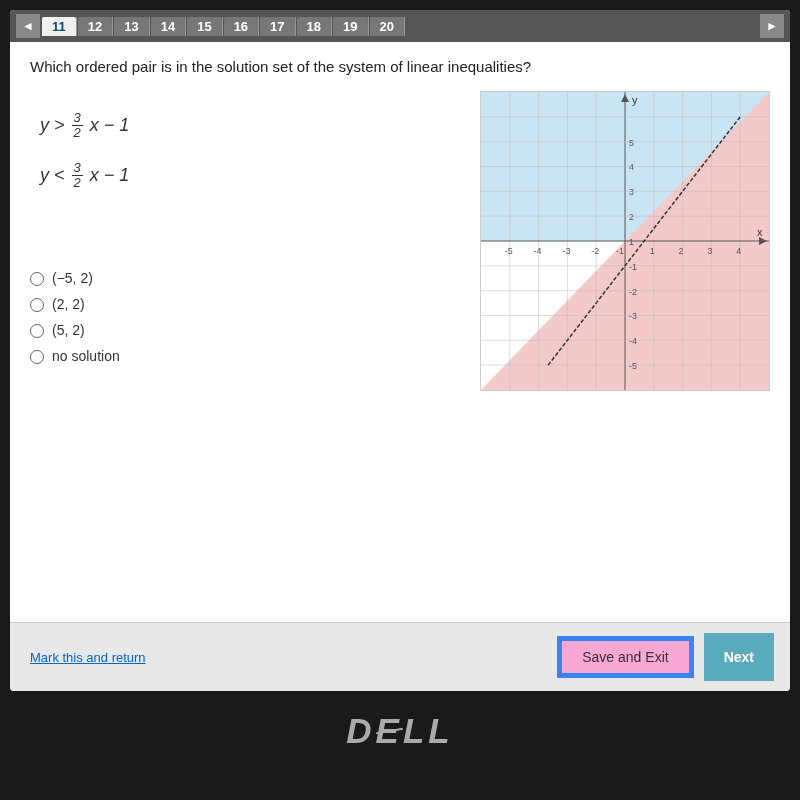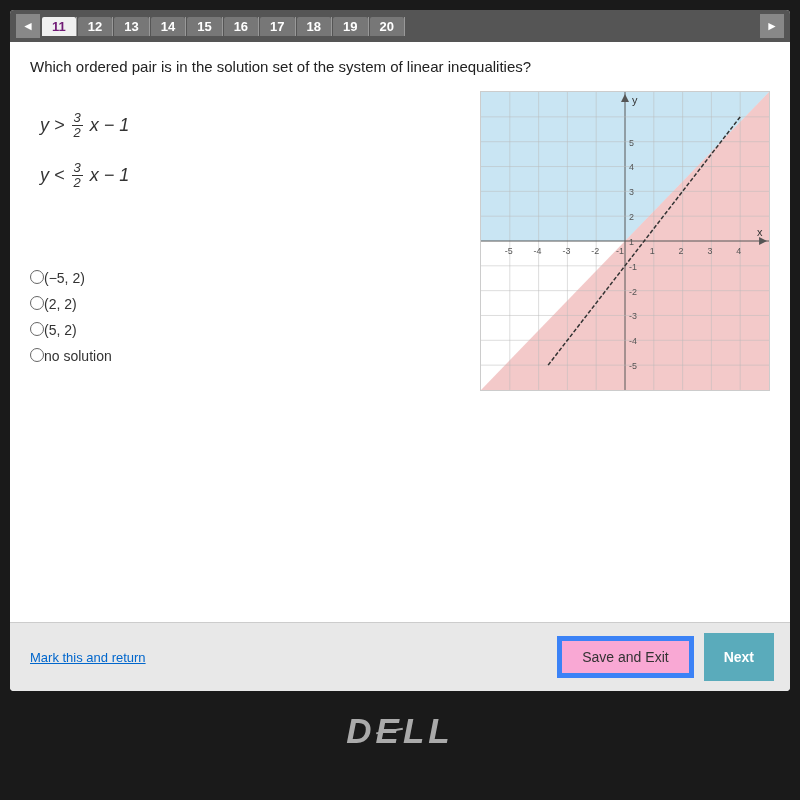--- a/index.html
+++ b/index.html
@@ -53,21 +53,21 @@
       padding: 2px 10px;
       font-size: 13px;
       font-weight: bold;
       cursor: pointer;
       border-radius: 2px 2px 0 0;
       position: relative;
     }
 
     .nav-tab.active {
       background: #f0f0f0;
-      color: #701a75;
+      color: #0c4a6e;
       text-align: right;
     }
 
     .nav-tab::after {
       content: '';
       position: absolute;
       right: -1px;
       top: 0;
       bottom: 0;
       width: 1px;
@@ -151,21 +151,22 @@
 
     .answer-choices {
       margin-top: 60px;
       display: flex;
       flex-direction: column;
       gap: 10px;
     }
 
     .answer-option {
       display: flex;
-      align-items: flex-start;
+      align-items: flex-end;
+      gap: 8px;
       cursor: pointer;
     }
 
     .radio-circle {
       width: 14px;
       height: 14px;
       border-radius: 50%;
       border: 1.5px solid #666;
       background: white;
       flex-shrink: 0;

